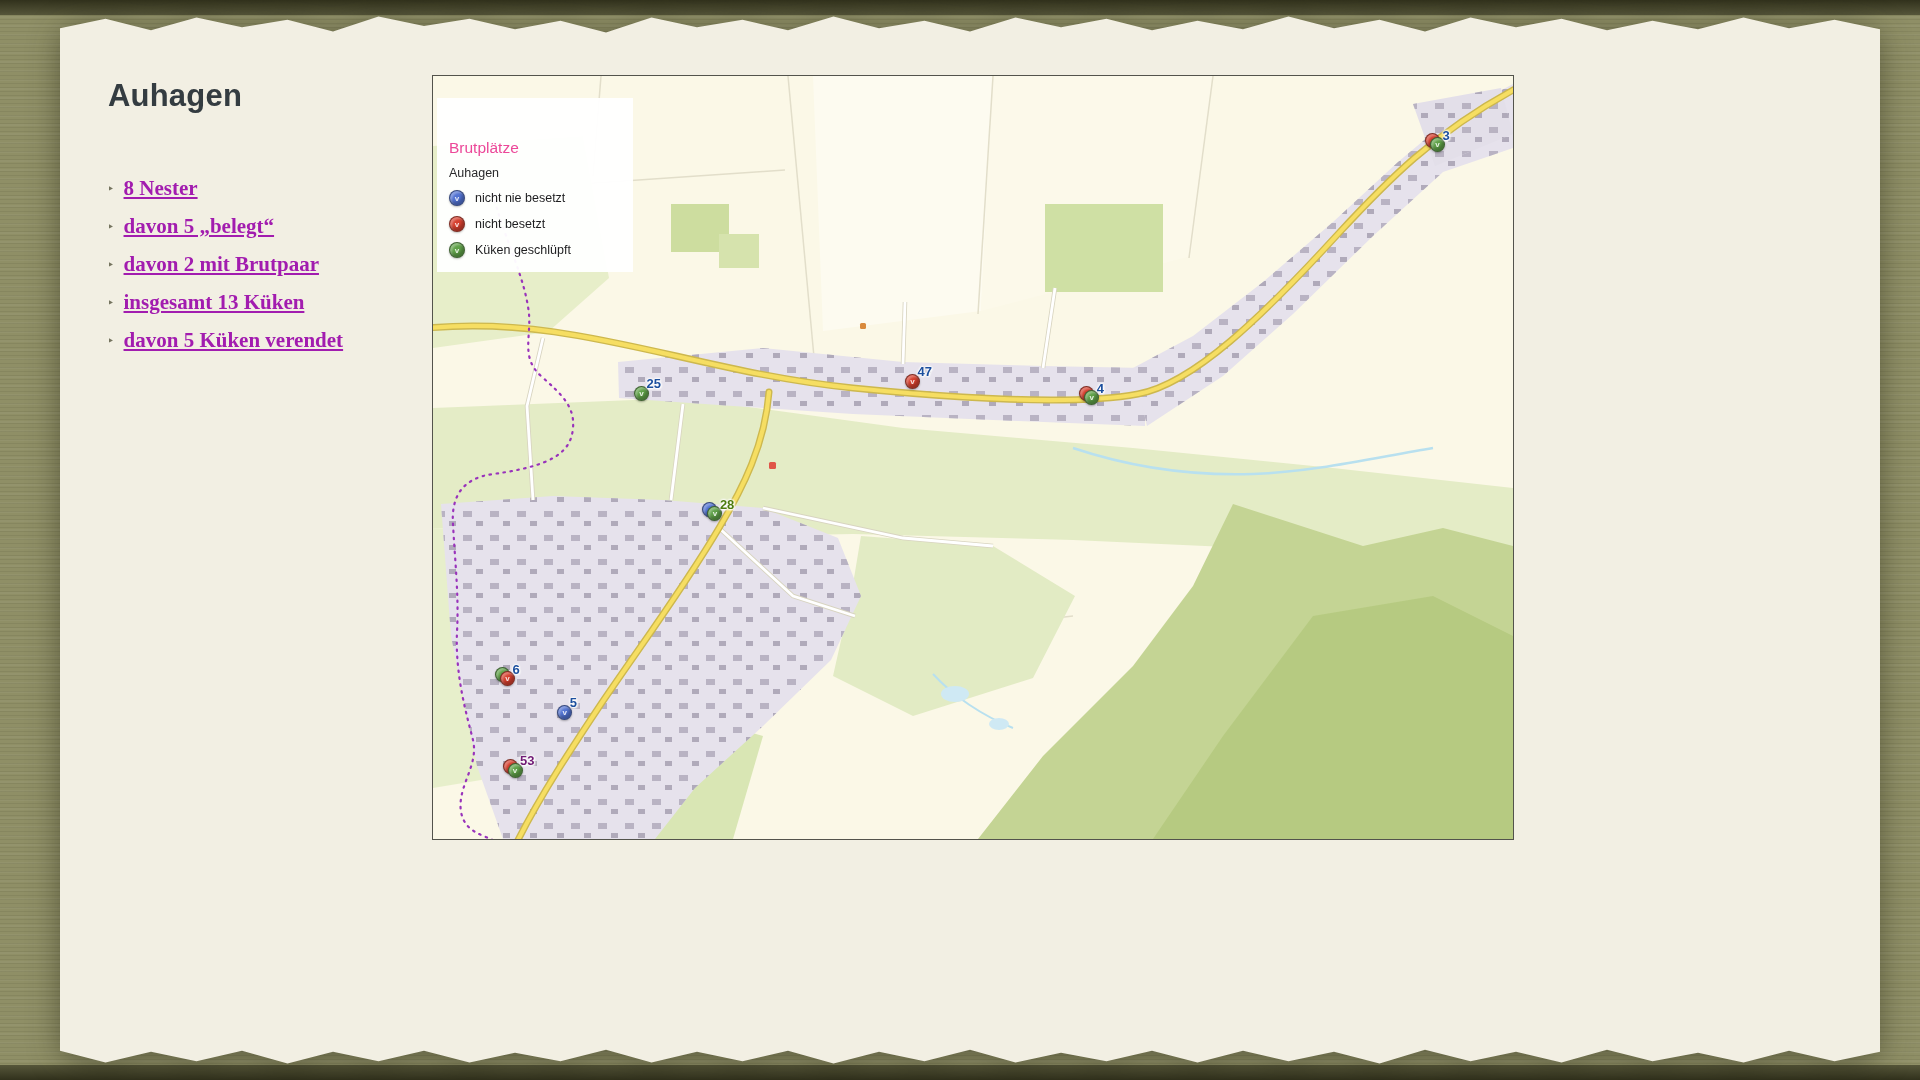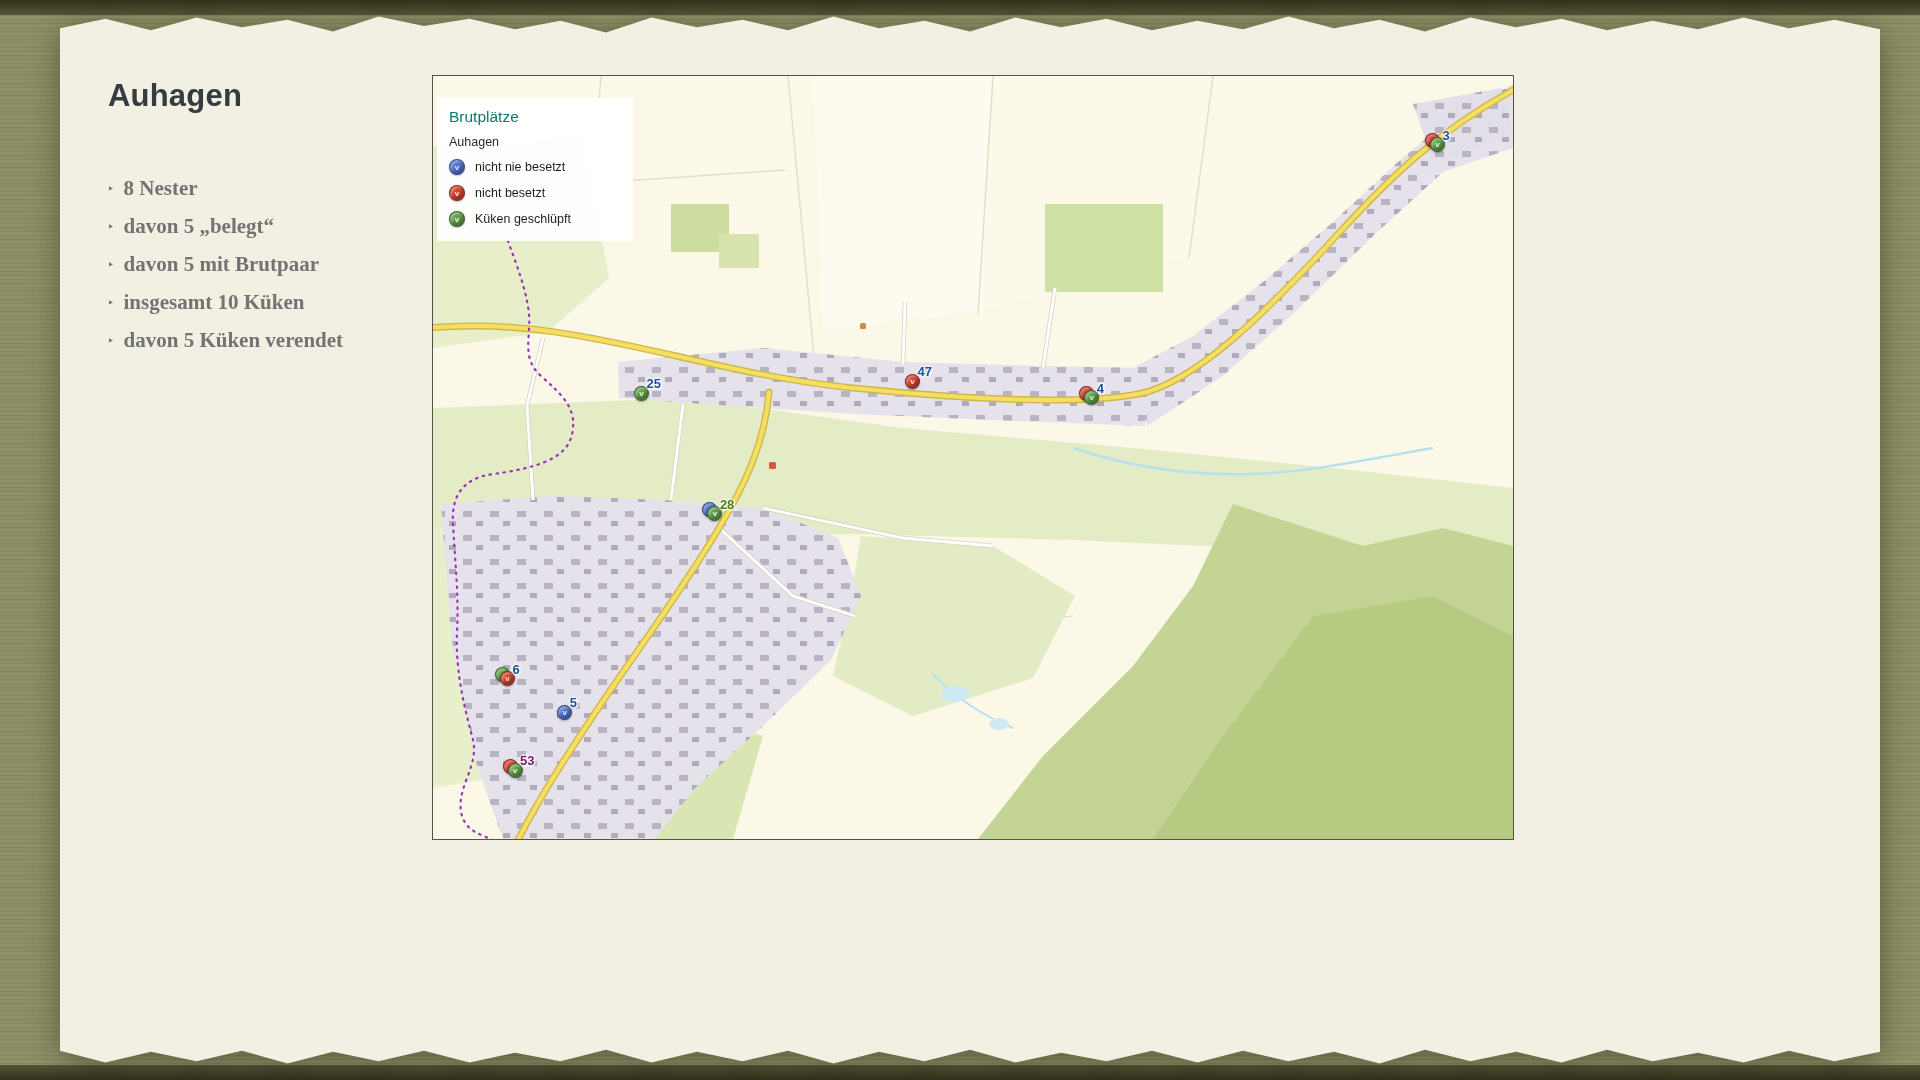--- a/index.html
+++ b/index.html
@@ -40,35 +40,35 @@
   }
 
   
   .left-panel{position:absolute;left:48px;top:70px;width:330px;}
   .slide-title{
     margin:0;font:700 31px "Liberation Sans",sans-serif;color:#343c41;letter-spacing:.2px;
   }
   .bullets{list-style:none;margin:62px 0 0 0;padding:0;}
   .bullets li{display:flex;align-items:baseline;gap:10px;height:38px;}
   .bullet-glyph{font-size:15px;color:#75745f;transform:translateY(-1px);}
-  .bullet-text{font:700 21px "Liberation Serif",serif;color:#737373;}
+  .bullet-text{font:700 21px "Liberation Serif",serif;color:#a21caf;text-decoration:underline;}
 
   
   .map-panel{
     position:absolute;left:372px;top:67px;width:1080px;height:763px;
     border:1px solid #53534c;background:#fbf8e7;overflow:hidden;
   }
   .map-svg{position:absolute;inset:0;width:100%;height:100%;}
 
   
   .legend{
     position:absolute;left:4px;top:22px;width:172px;
     background:rgba(255,255,255,.96);padding:10px 12px 14px 12px;z-index:6;
   }
-  .legend-title{font:400 15.5px "Liberation Sans",sans-serif;color:#0f766e;}
+  .legend-title{font:400 15.5px "Liberation Sans",sans-serif;color:#ec4899;margin-top:31px;}
   .legend-subtitle{font:400 12.5px "Liberation Sans",sans-serif;color:#2a2a2c;margin-top:9px;}
   .legend-row{display:flex;align-items:center;gap:10px;margin-top:10px;}
   .legend-label{font:400 12.5px "Liberation Sans",sans-serif;color:#1e1e20;}
   .pinbase{
     width:16px;height:16px;border-radius:50%;flex:0 0 auto;
     border:1px solid rgba(25,25,25,.45);box-sizing:border-box;
     box-shadow:inset -2px -3px 3px rgba(0,0,0,.28), inset 2px 2px 2px rgba(255,255,255,.32), 0 1px 2px rgba(0,0,0,.25);
     display:flex;align-items:center;justify-content:center;
     font:700 8px "Liberation Sans",sans-serif;color:rgba(255,255,255,.85);
   }
@@ -114,25 +114,25 @@
           <li>
             <span class="bullet-glyph">‣</span>
             <span class="bullet-text">8 Nester</span>
           </li>
           <li>
             <span class="bullet-glyph">‣</span>
             <span class="bullet-text">davon 5 „belegt“</span>
           </li>
           <li>
             <span class="bullet-glyph">‣</span>
-            <span class="bullet-text">davon 5 mit Brutpaar</span>
-          </li>
-          <li>
-            <span class="bullet-glyph">‣</span>
-            <span class="bullet-text">insgesamt 10 Küken</span>
+            <span class="bullet-text">davon 2 mit Brutpaar</span>
+          </li>
+          <li>
+            <span class="bullet-glyph">‣</span>
+            <span class="bullet-text">insgesamt 13 Küken</span>
           </li>
           <li>
             <span class="bullet-glyph">‣</span>
             <span class="bullet-text">davon 5 Küken verendet</span>
           </li>
         </ul>
       </div>
 
       <div class="map-panel">
 

